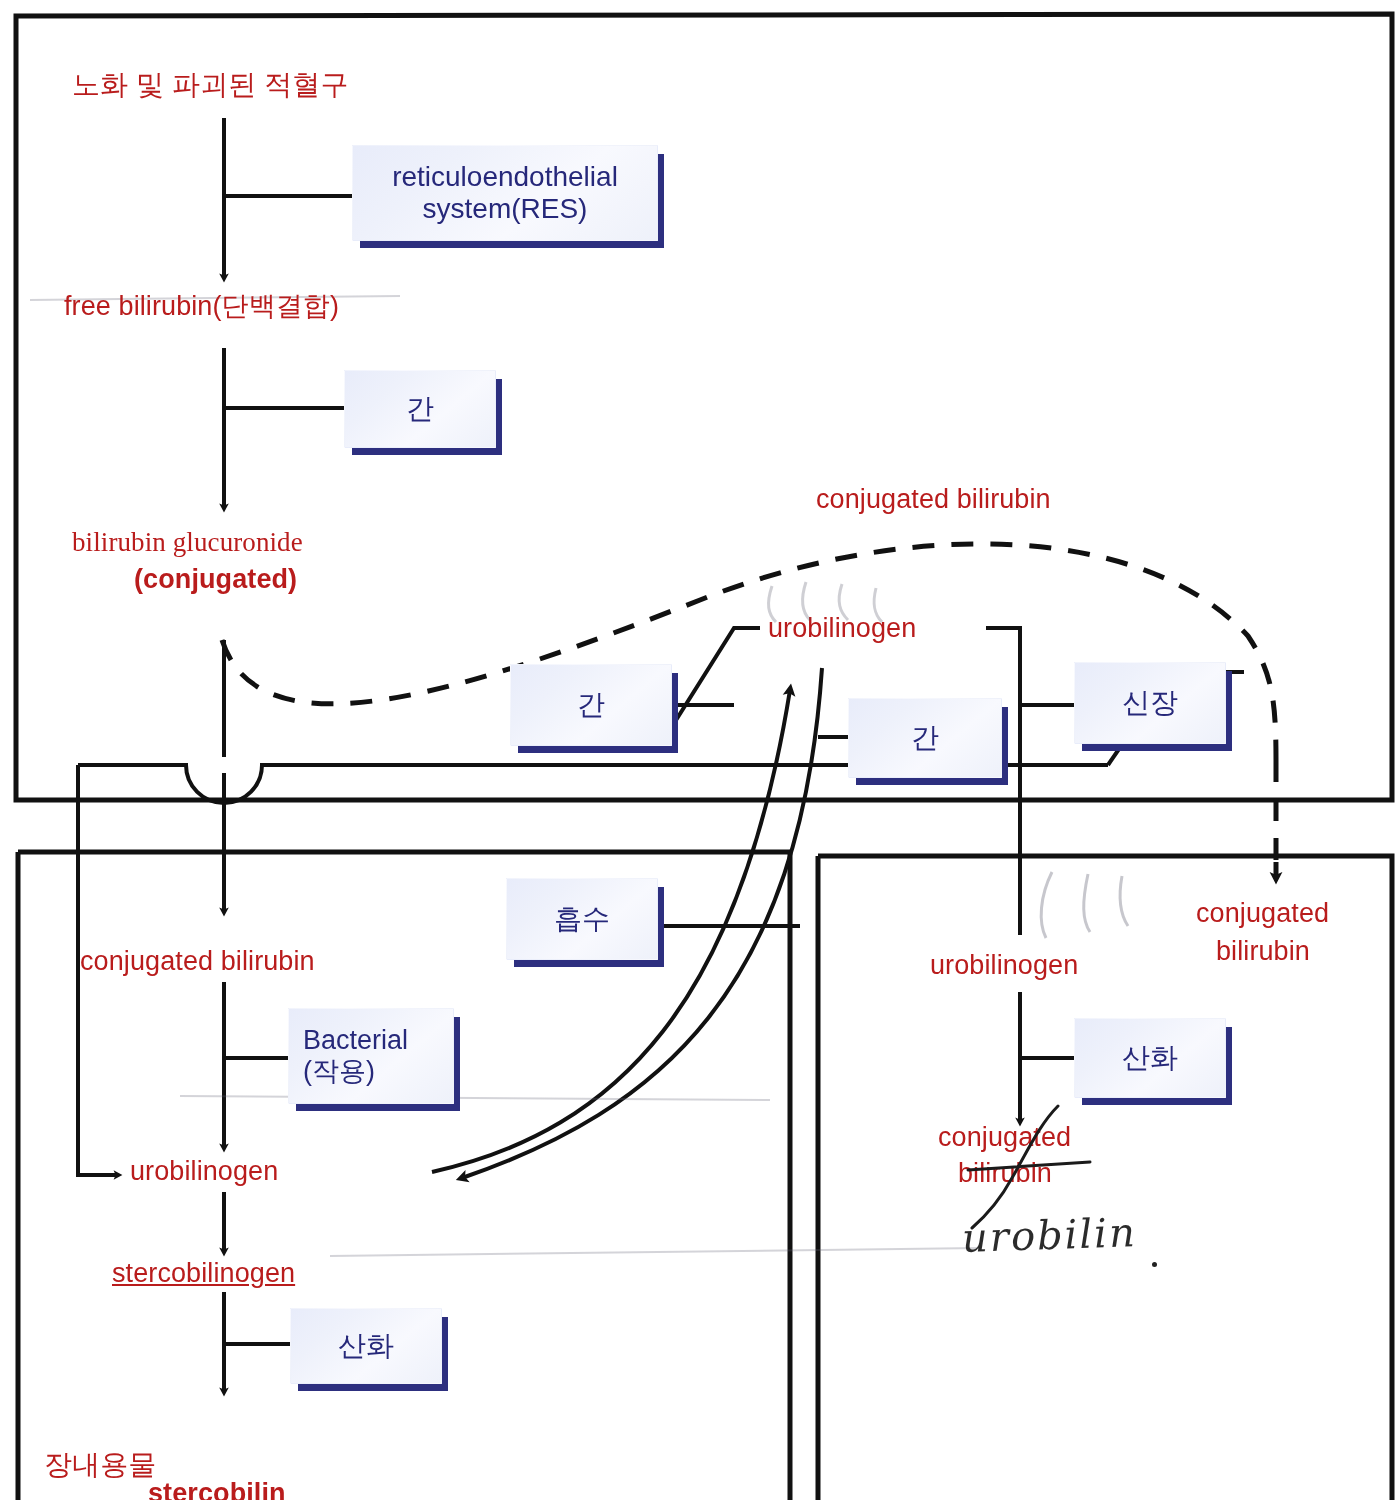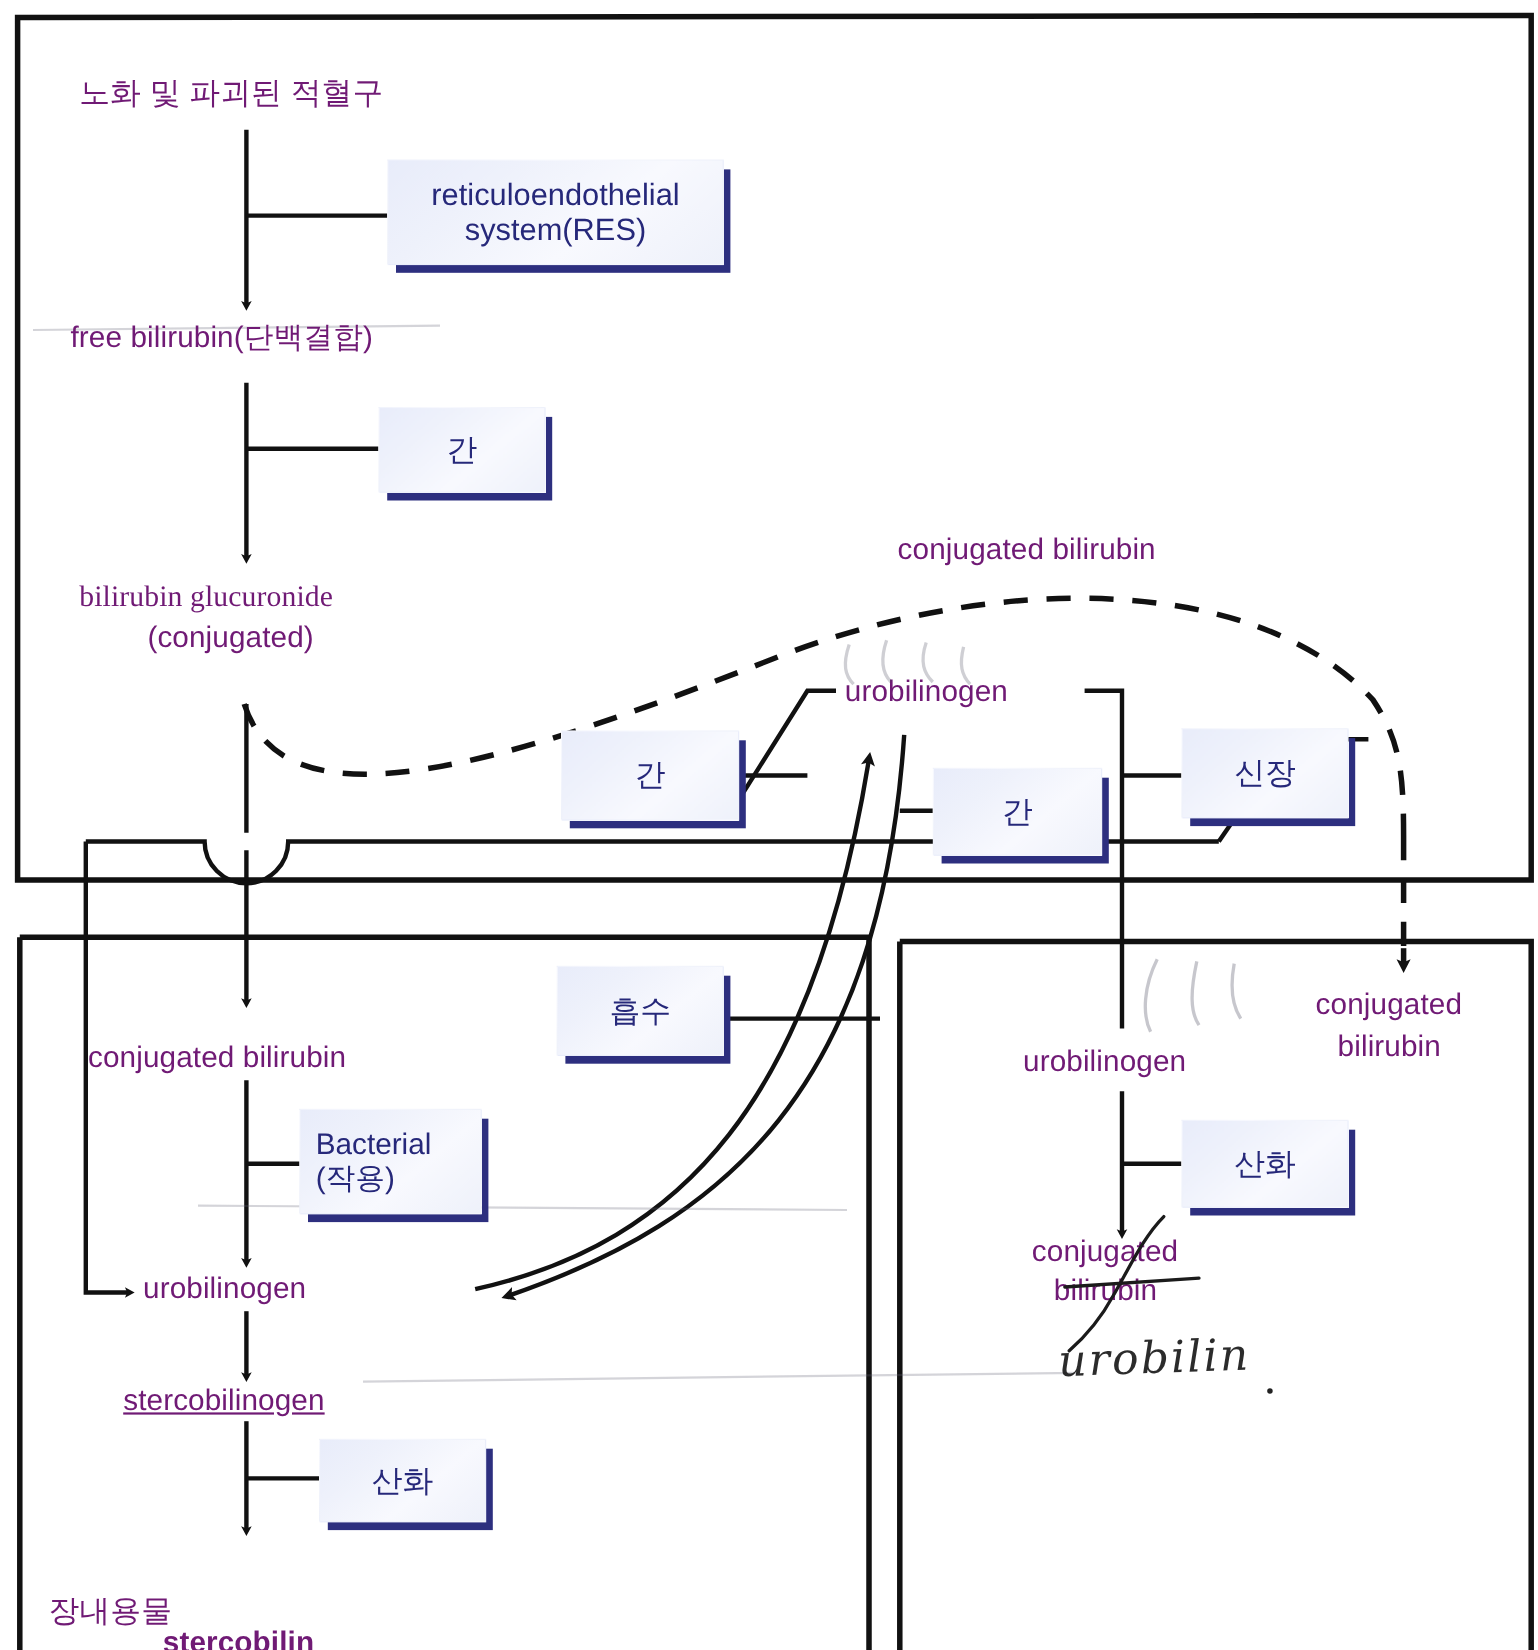--- a/index.html
+++ b/index.html
@@ -9,21 +9,21 @@
     color:#111;
   }
   #canvas{position:absolute;inset:0;width:1398px;height:1500px;}
   .svg-layer{position:absolute;left:0;top:0;width:1398px;height:1500px;pointer-events:none;}
 
   
   .lbl{
     position:absolute;
     font-size:27px;
     line-height:1.18;
-    color:#701a75;
+    color:#b91c1c;
     white-space:pre;
     letter-spacing:0.1px;
   }
   .lbl.kr{font-size:28px;}
 
   
   .pbox{
     position:absolute;
     box-sizing:border-box;
     display:flex;align-items:center;justify-content:center;
@@ -127,21 +127,21 @@
       <line x1="180" y1="1096" x2="770" y2="1100"></line>
       <line x1="330" y1="1256" x2="980" y2="1248"></line>
     </g>
   </svg>
 
   <div class="lbl kr" style="left:72px;top:68px;">노화 및 파괴된 적혈구</div>
 
   <div class="lbl" style="left:64px;top:291px;">free bilirubin(단백결합)</div>
 
   <div class="lbl" style="left:72px;top:527px;font-family:Liberation Serif, serif;">bilirubin glucuronide</div>
-  <div class="lbl" style="left:134px;top:564px;">(conjugated)</div>
+  <div class="lbl" style="left:134px;top:564px;font-weight:bold;">(conjugated)</div>
 
   <div class="lbl" style="left:816px;top:484px;">conjugated bilirubin</div>
 
   <div class="lbl" style="left:768px;top:613px;">urobilinogen</div>
 
   <div class="lbl" style="left:80px;top:946px;">conjugated bilirubin</div>
 
   <div class="lbl" style="left:130px;top:1156px;">urobilinogen</div>
 
   <div class="lbl" style="left:112px;top:1258px;text-decoration:underline;">stercobilinogen</div>
@@ -179,21 +179,21 @@
   </div>
 
   <div class="pbox" style="left:506px;top:878px;width:152px;height:82px;">
     <span class="inner">흡수</span>
   </div>
 
   <div class="pbox" style="left:1074px;top:662px;width:152px;height:82px;">
     <span class="inner">신장</span>
   </div>
 
-  <div class="pbox small" style="left:272px;top:1008px;width:166px;height:96px;justify-content:flex-start;padding-left:14px;text-align:left;">
+  <div class="pbox small" style="left:288px;top:1008px;width:166px;height:96px;justify-content:flex-start;padding-left:14px;text-align:left;">
     <span class="inner" style="text-align:left;">
       <span>Bacterial</span><br>
       <span>(작용)</span>
     </span>
   </div>
 
   <div class="pbox" style="left:290px;top:1308px;width:152px;height:76px;">
     <span class="inner">산화</span>
   </div>
 

